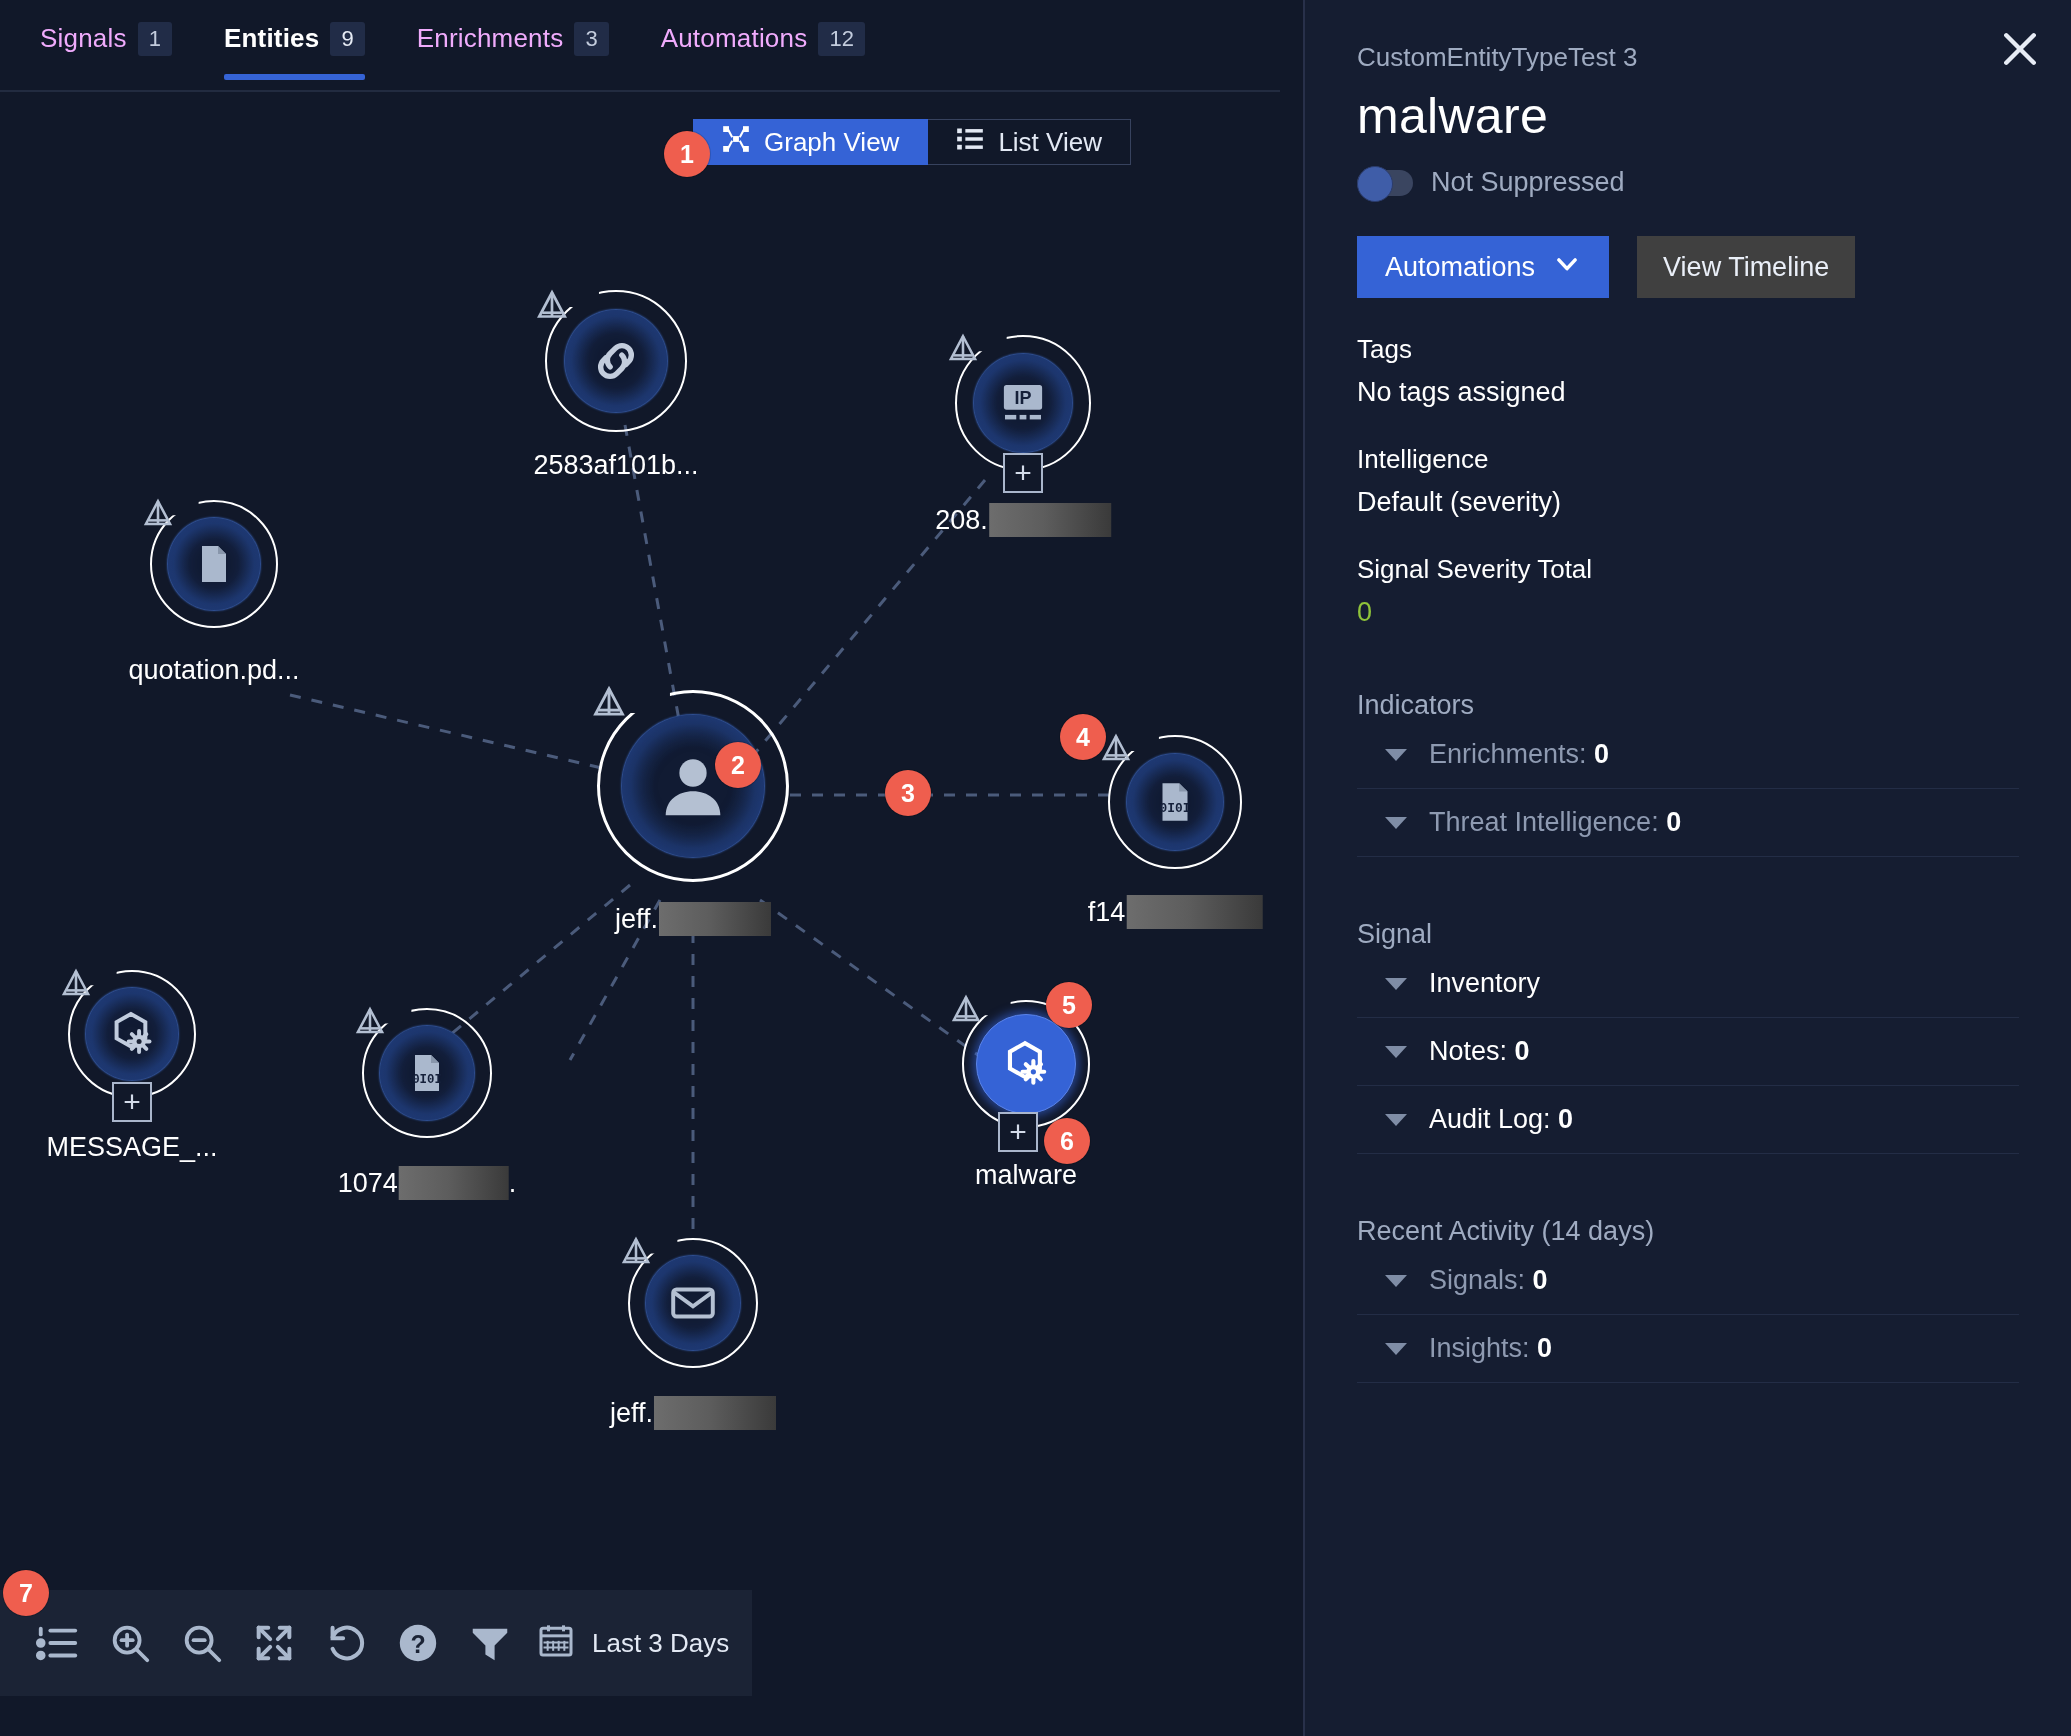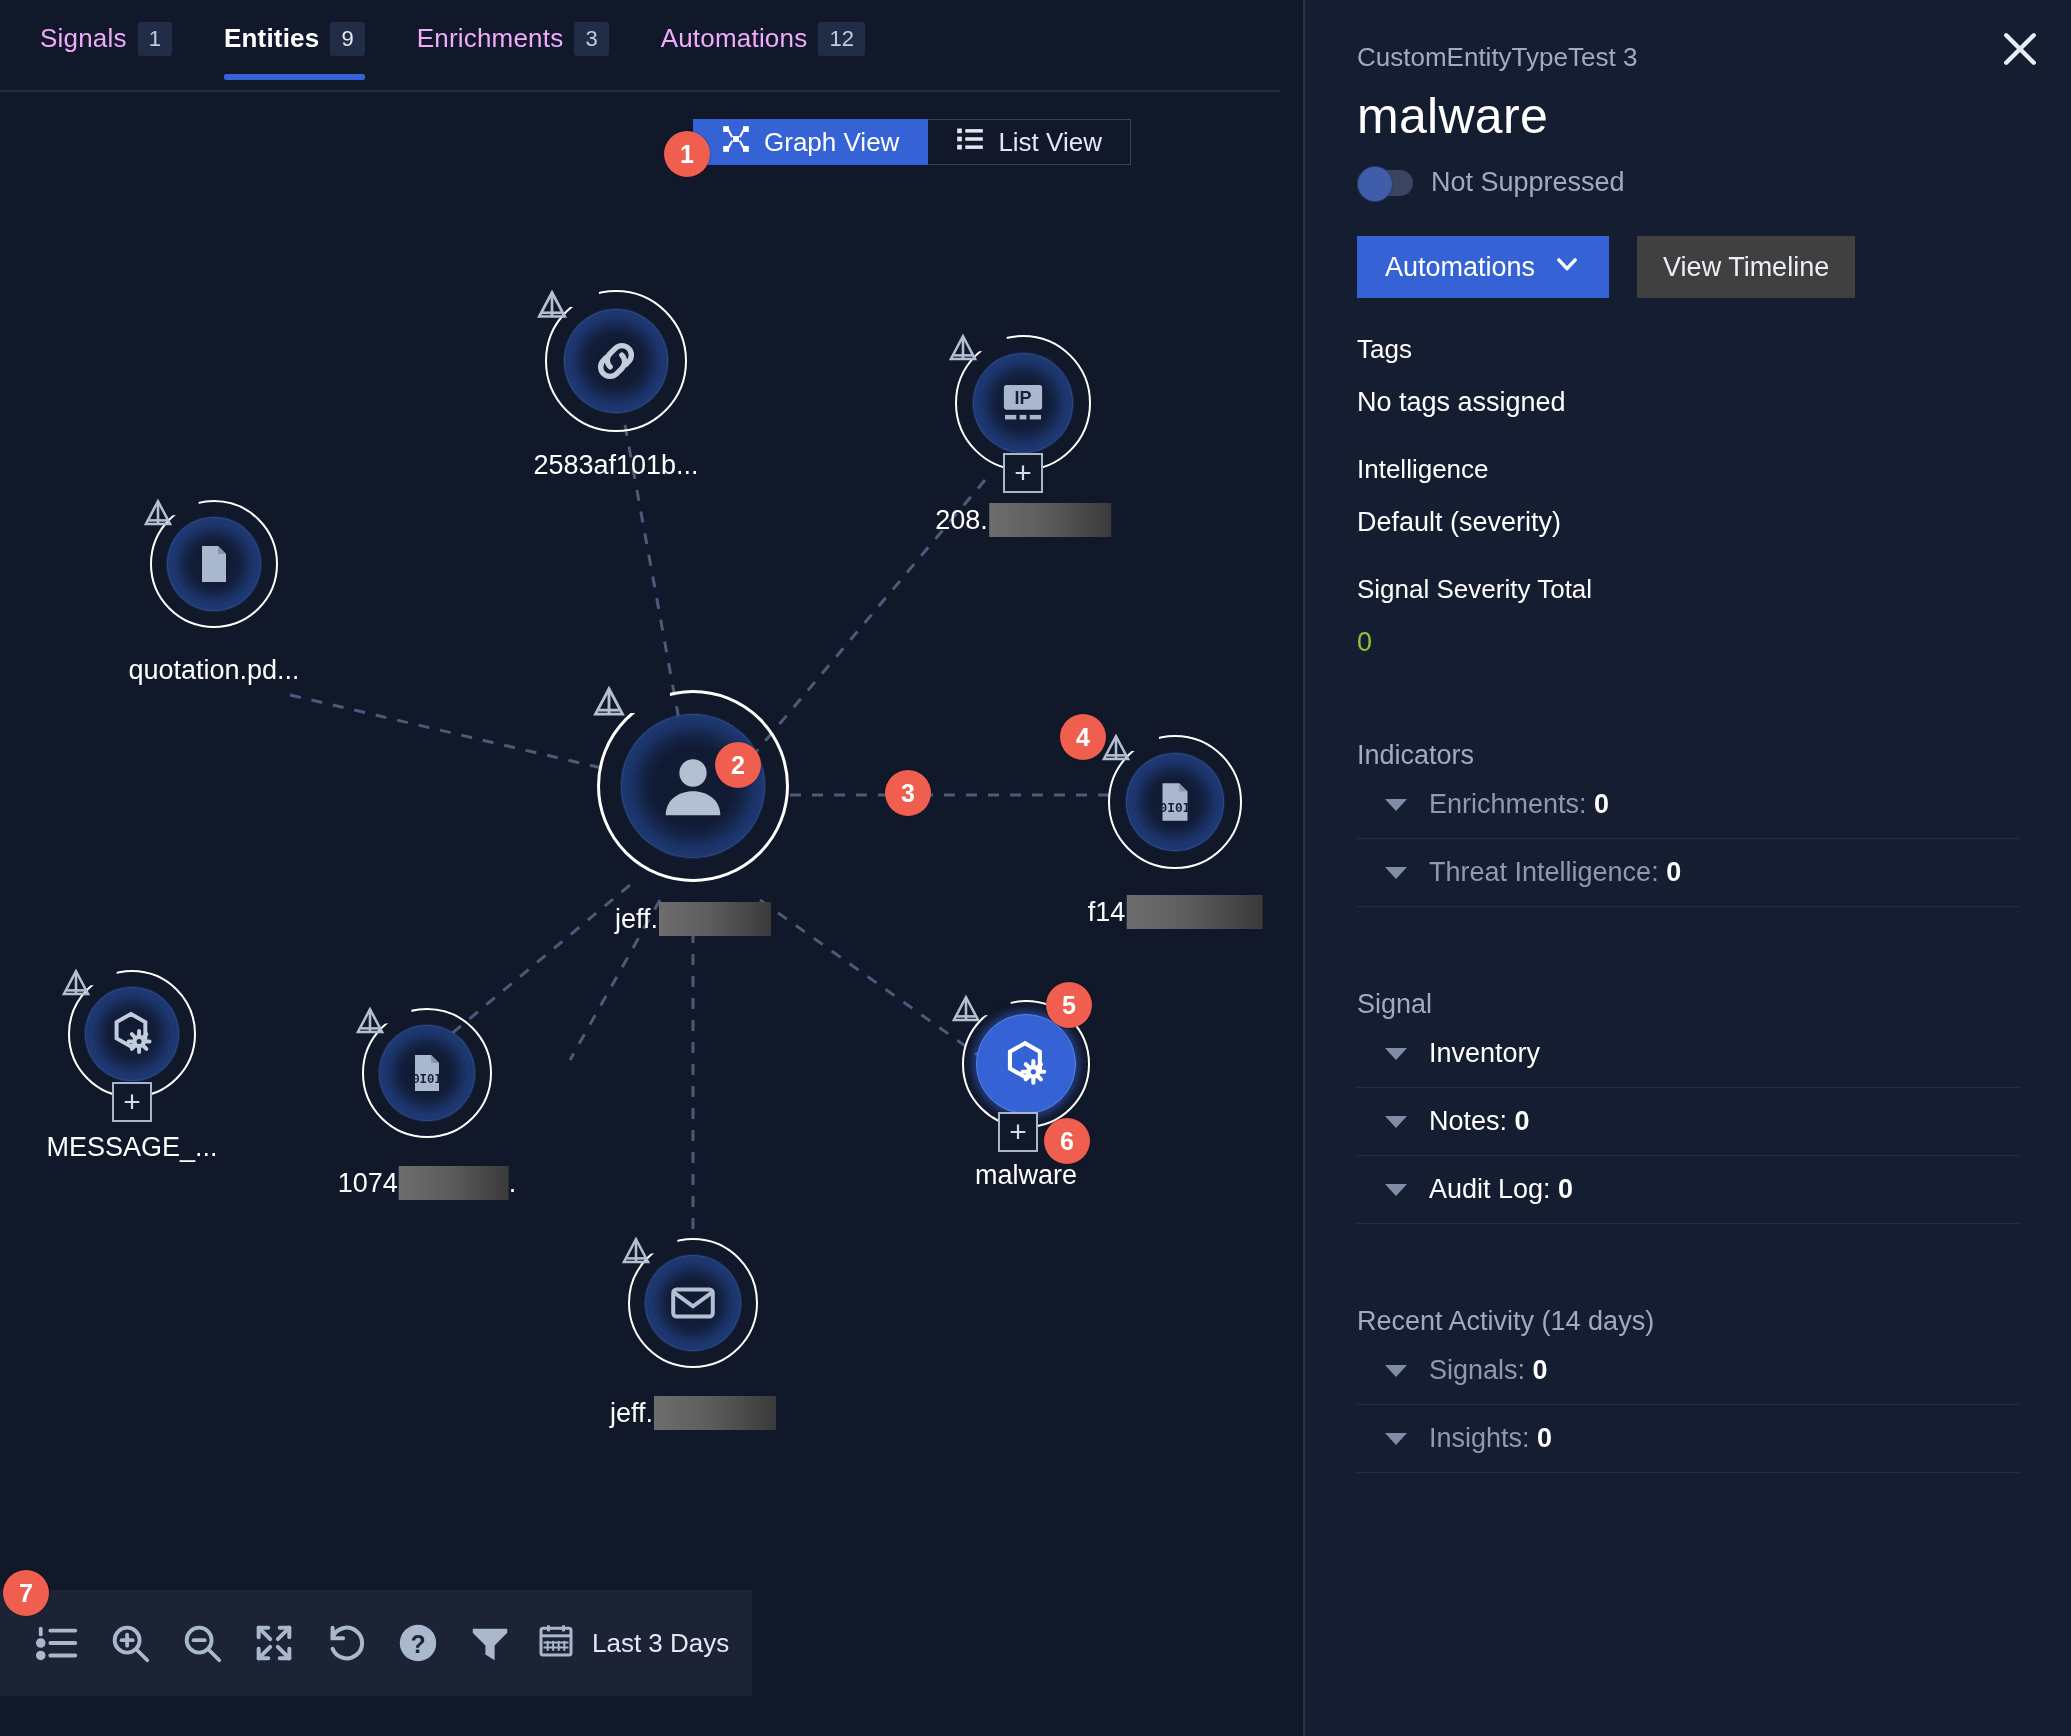--- a/index.html
+++ b/index.html
@@ -132,23 +132,23 @@
   .p-supp-label { font-size: 27px; color: #9fabc1; }
   .p-actions { margin-top: 38px; display: flex; gap: 28px; }
   .btn-primary { background: #3563d6; color: #fff; font-size: 27px;
                  padding: 0 28px; height: 62px; display: flex; align-items: center;
                  gap: 18px; cursor: pointer; }
   .btn-secondary { background: #404040; color: #eaeff8; font-size: 27px;
                    padding: 0 26px; height: 62px; display: flex; align-items: center;
                    cursor: pointer; }
   .f-group { margin-top: 36px; }
   .f-label { font-size: 26px; color: #ffffff; }
-  .f-value { font-size: 27px; color: #ffffff; margin-top: 22px; }
+  .f-value { font-size: 27px; color: #ffffff; margin-top: 12px; }
   .f-value.green { color: #8fc33a; }
-  .sec-head { margin-top: 82px; font-size: 27px; color: #9fabc1; }
+  .sec-head { margin-top: 62px; font-size: 27px; color: #9fabc1; }
   .acc { display: flex; align-items: center; gap: 22px; padding: 18px 0 18px 28px;
          border-bottom: 1px solid #232d46; cursor: pointer; }
   .acc-caret { width: 0; height: 0; border-left: 11px solid transparent;
                border-right: 11px solid transparent; border-top: 12px solid #7f8da6; }
   .acc-text { font-size: 27px; color: #8e9ab1; }
   .acc.bright .acc-text { color: #ffffff; }
   .acc-text b { color: #ffffff; font-weight: bold; }
 </style>
 </head>
 <body>

